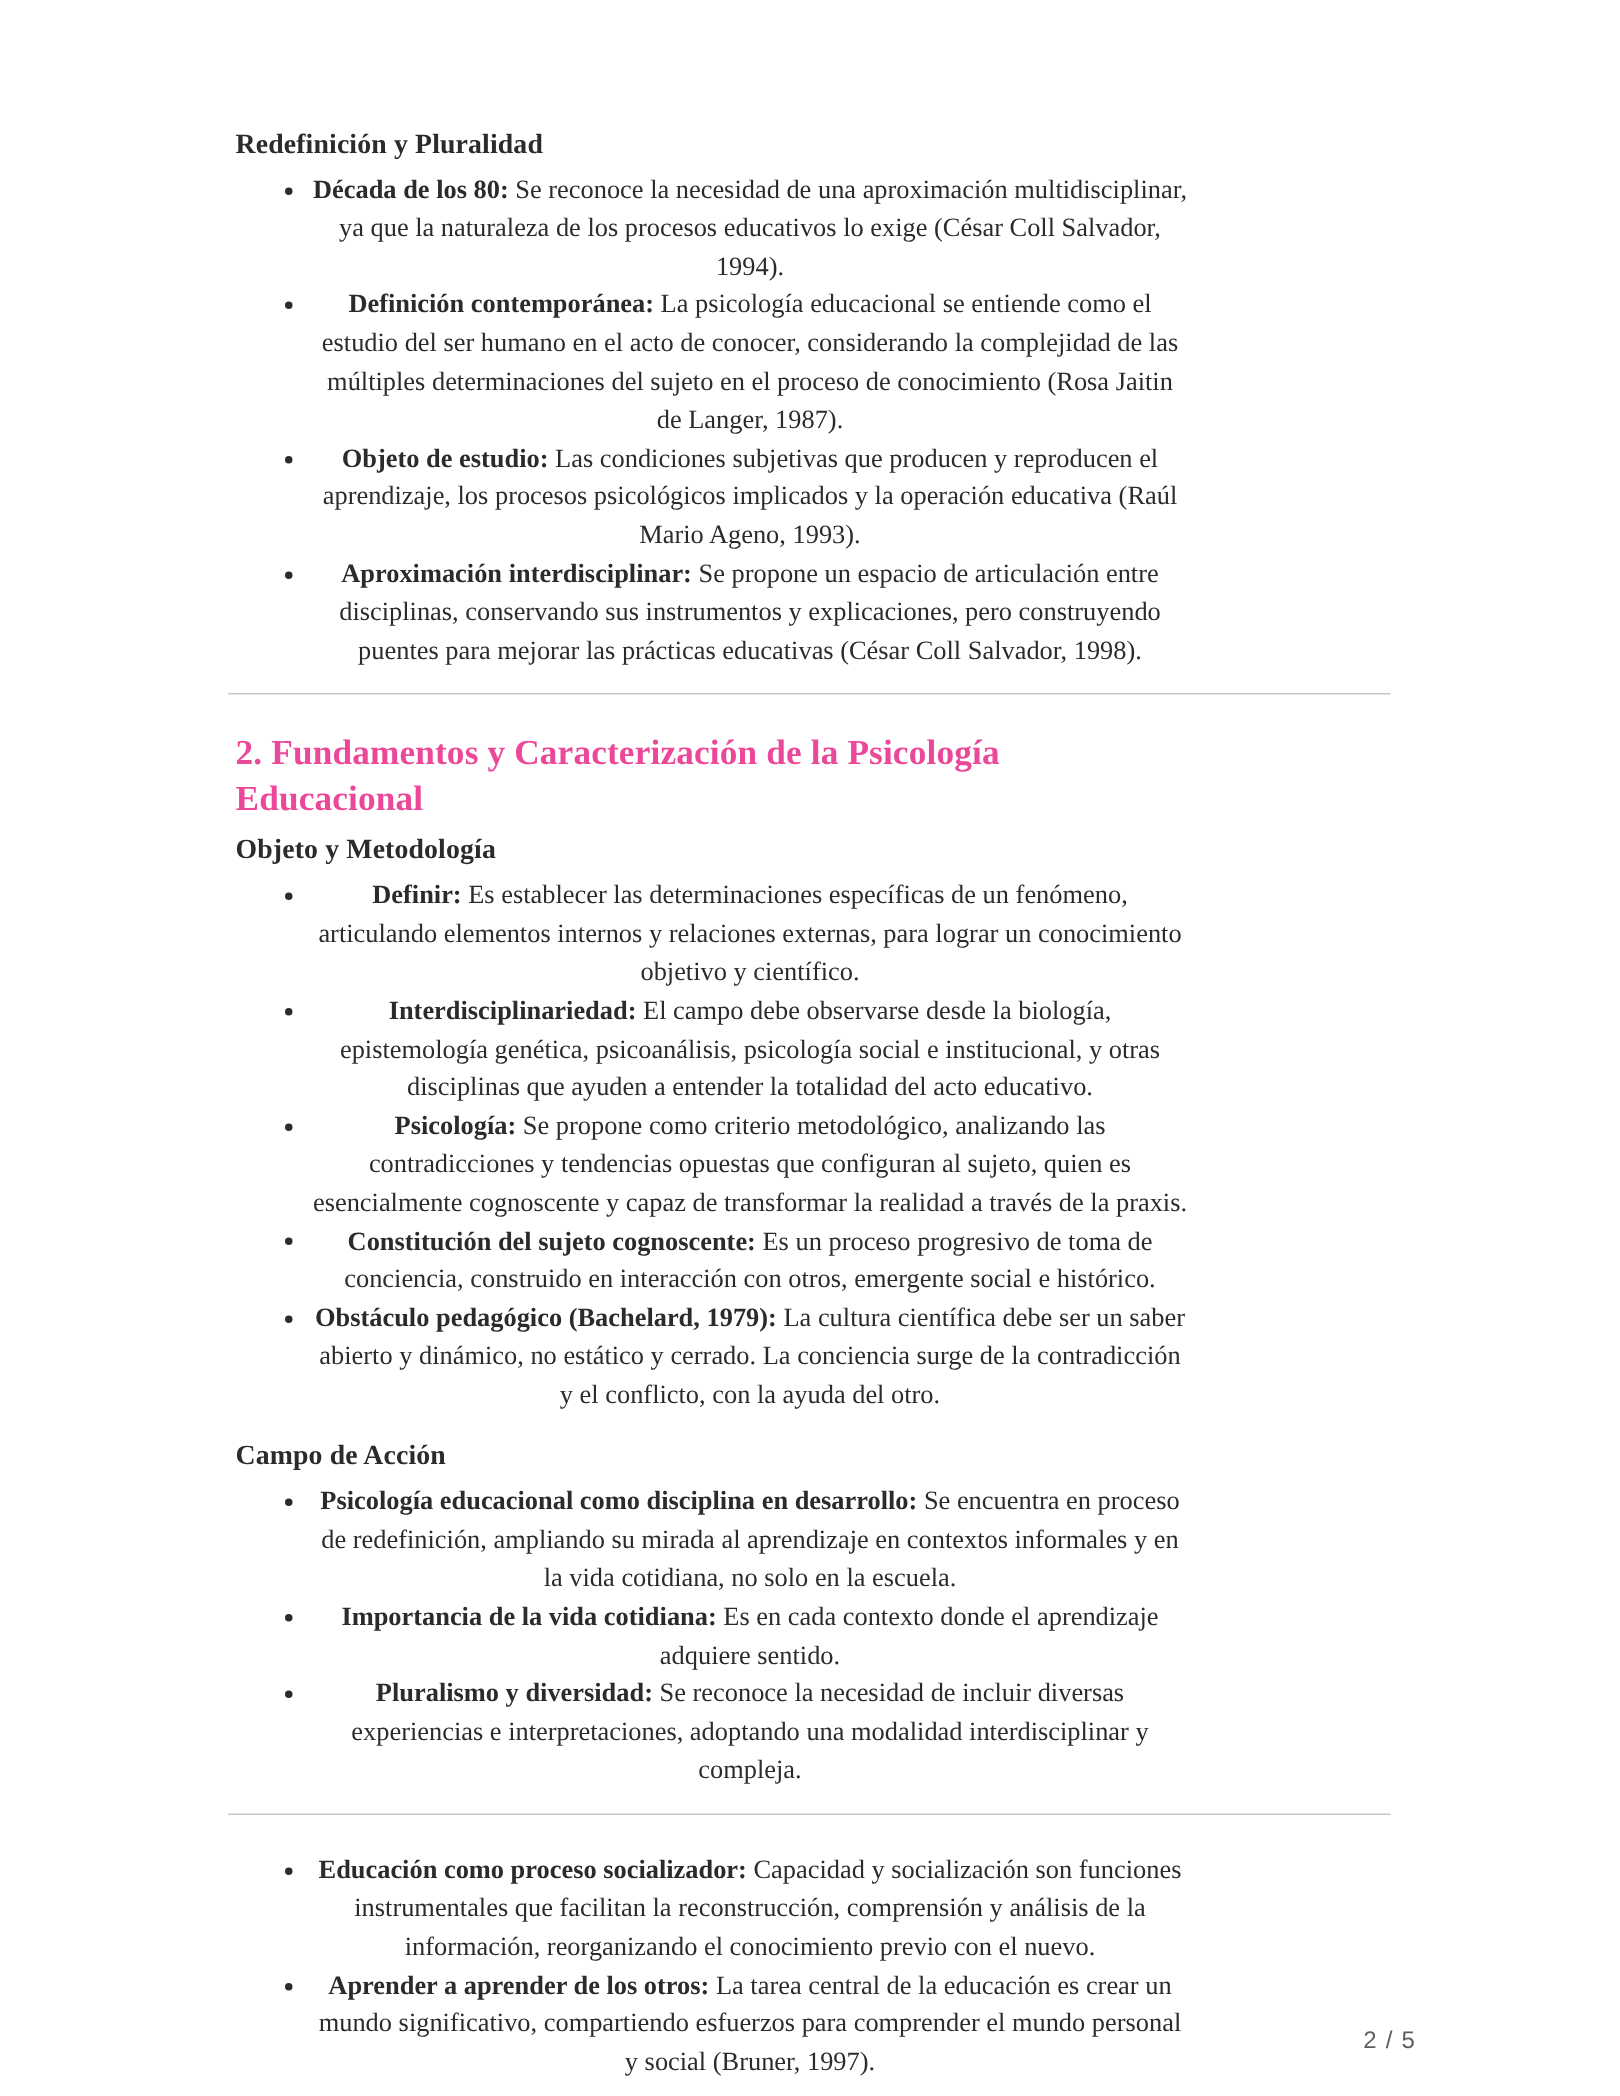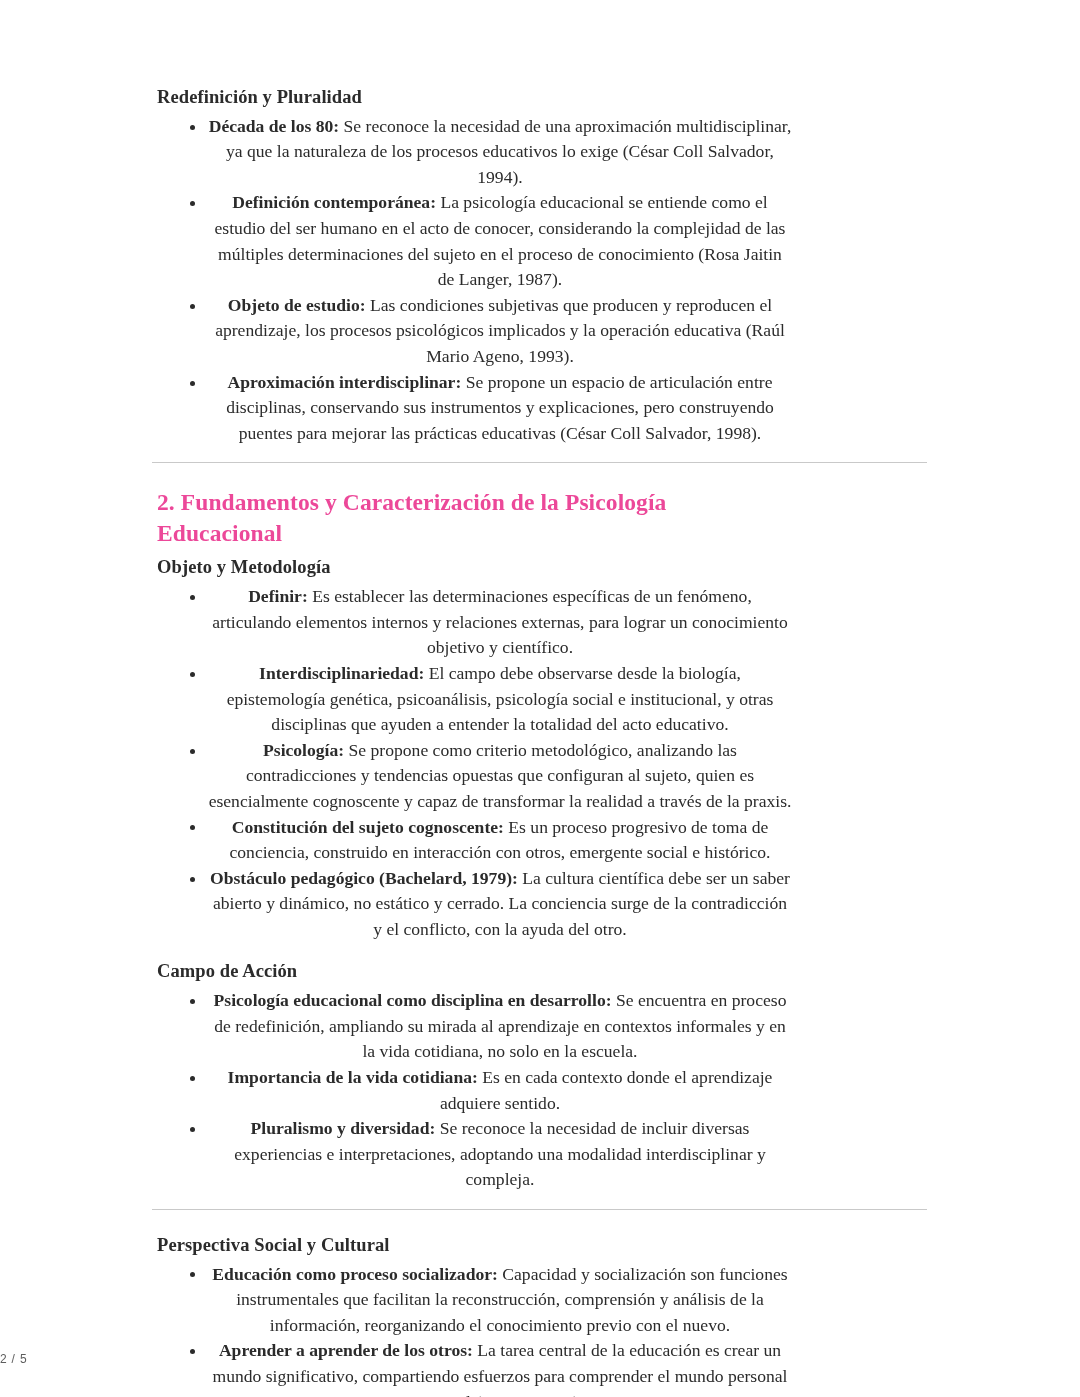--- a/index.html
+++ b/index.html
@@ -84,22 +84,22 @@
   .sec-gap-after-rule  { height: 24px; }
 
   .group-gap { height: 18px; }
 
   
   .footer {
     position: absolute;
     left: 0;
     right: 0;
     top: 1352px;
-    text-align: left;
-    font-size: 12px;
+    text-align: right;
+    font-size: 16px;
     font-family: "Liberation Sans", "DejaVu Sans", sans-serif;
     color: #5d5d5d;
     letter-spacing: 0.8px;
   }
 </style>
 </head>
 <body>
 
 <div class="page">
 
@@ -172,21 +172,20 @@
       <span class="bullet-dot"></span>
       <span class="lead">Pluralismo y diversidad:</span><span> Se reconoce la necesidad de incluir diversas experiencias e interpretaciones, adoptando una modalidad interdisciplinar y compleja.</span>
     </li>
   </ul>
 
   <div class="sec-gap-before-rule"></div>
   <hr class="rule">
   <div class="sec-gap-after-rule"></div>
 
 
-  <h3 class="h3">Perspectiva Social y Cultural</h3>
 
   <ul class="bullets">
     <li>
       <span class="bullet-dot"></span>
       <span class="lead">Educación como proceso socializador:</span><span> Capacidad y socialización son funciones instrumentales que facilitan la reconstrucción, comprensión y análisis de la información, reorganizando el conocimiento previo con el nuevo.</span>
     </li>
     <li>
       <span class="bullet-dot"></span>
       <span class="lead">Aprender a aprender de los otros:</span><span> La tarea central de la educación es crear un mundo significativo, compartiendo esfuerzos para comprender el mundo personal y social (Bruner, 1997).</span>
     </li>

